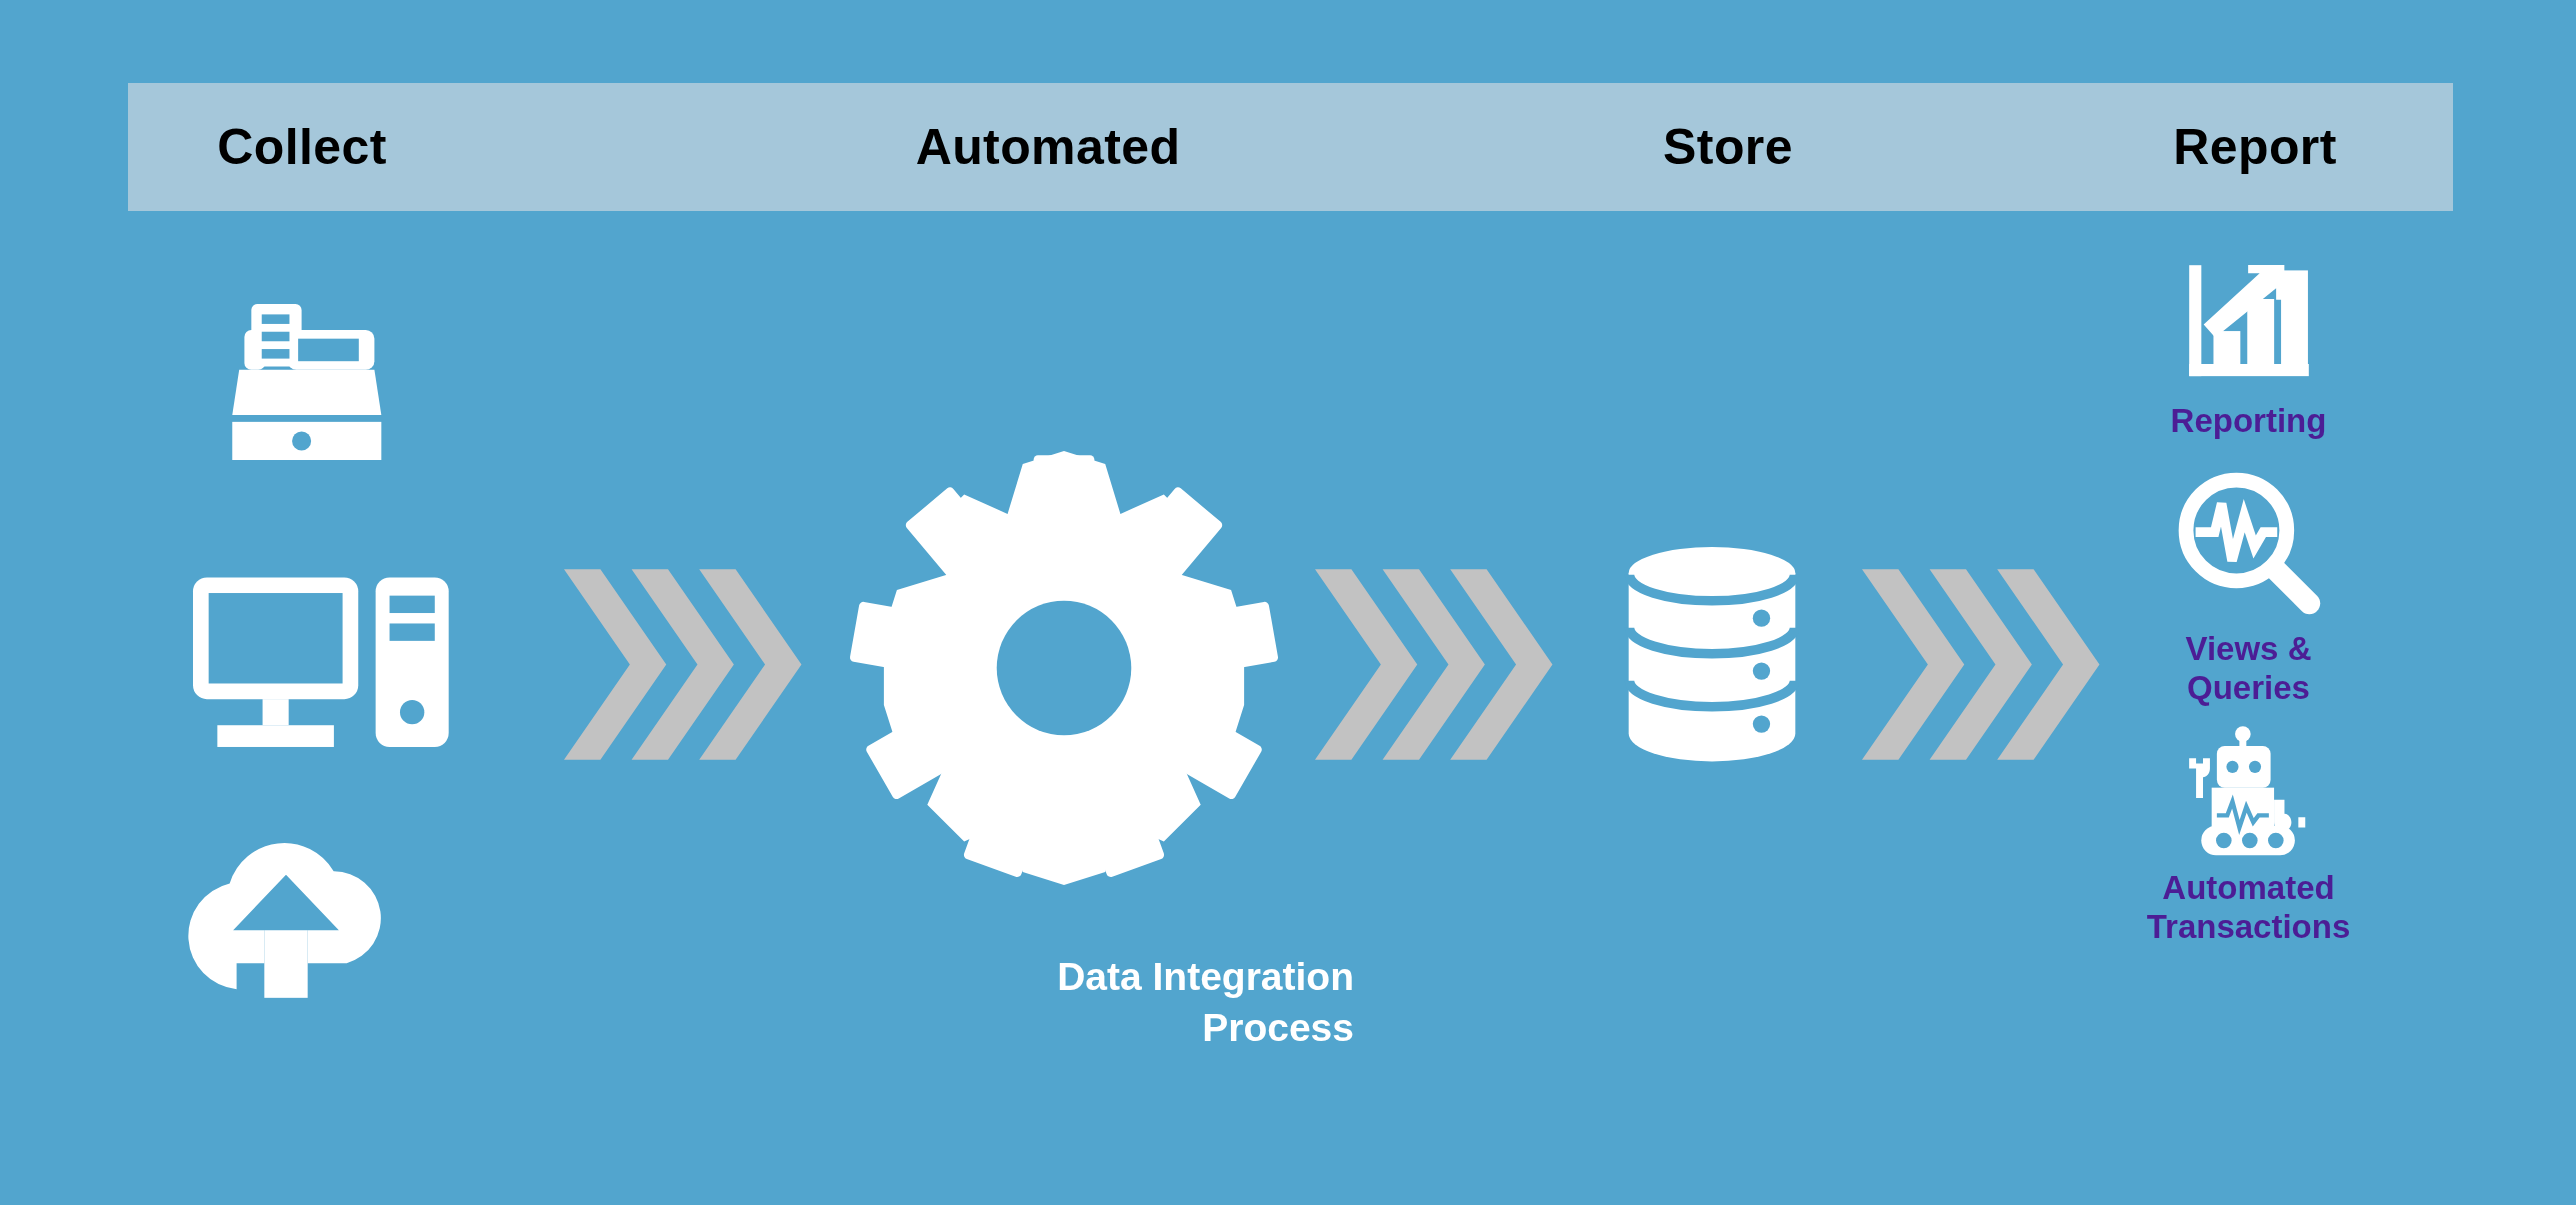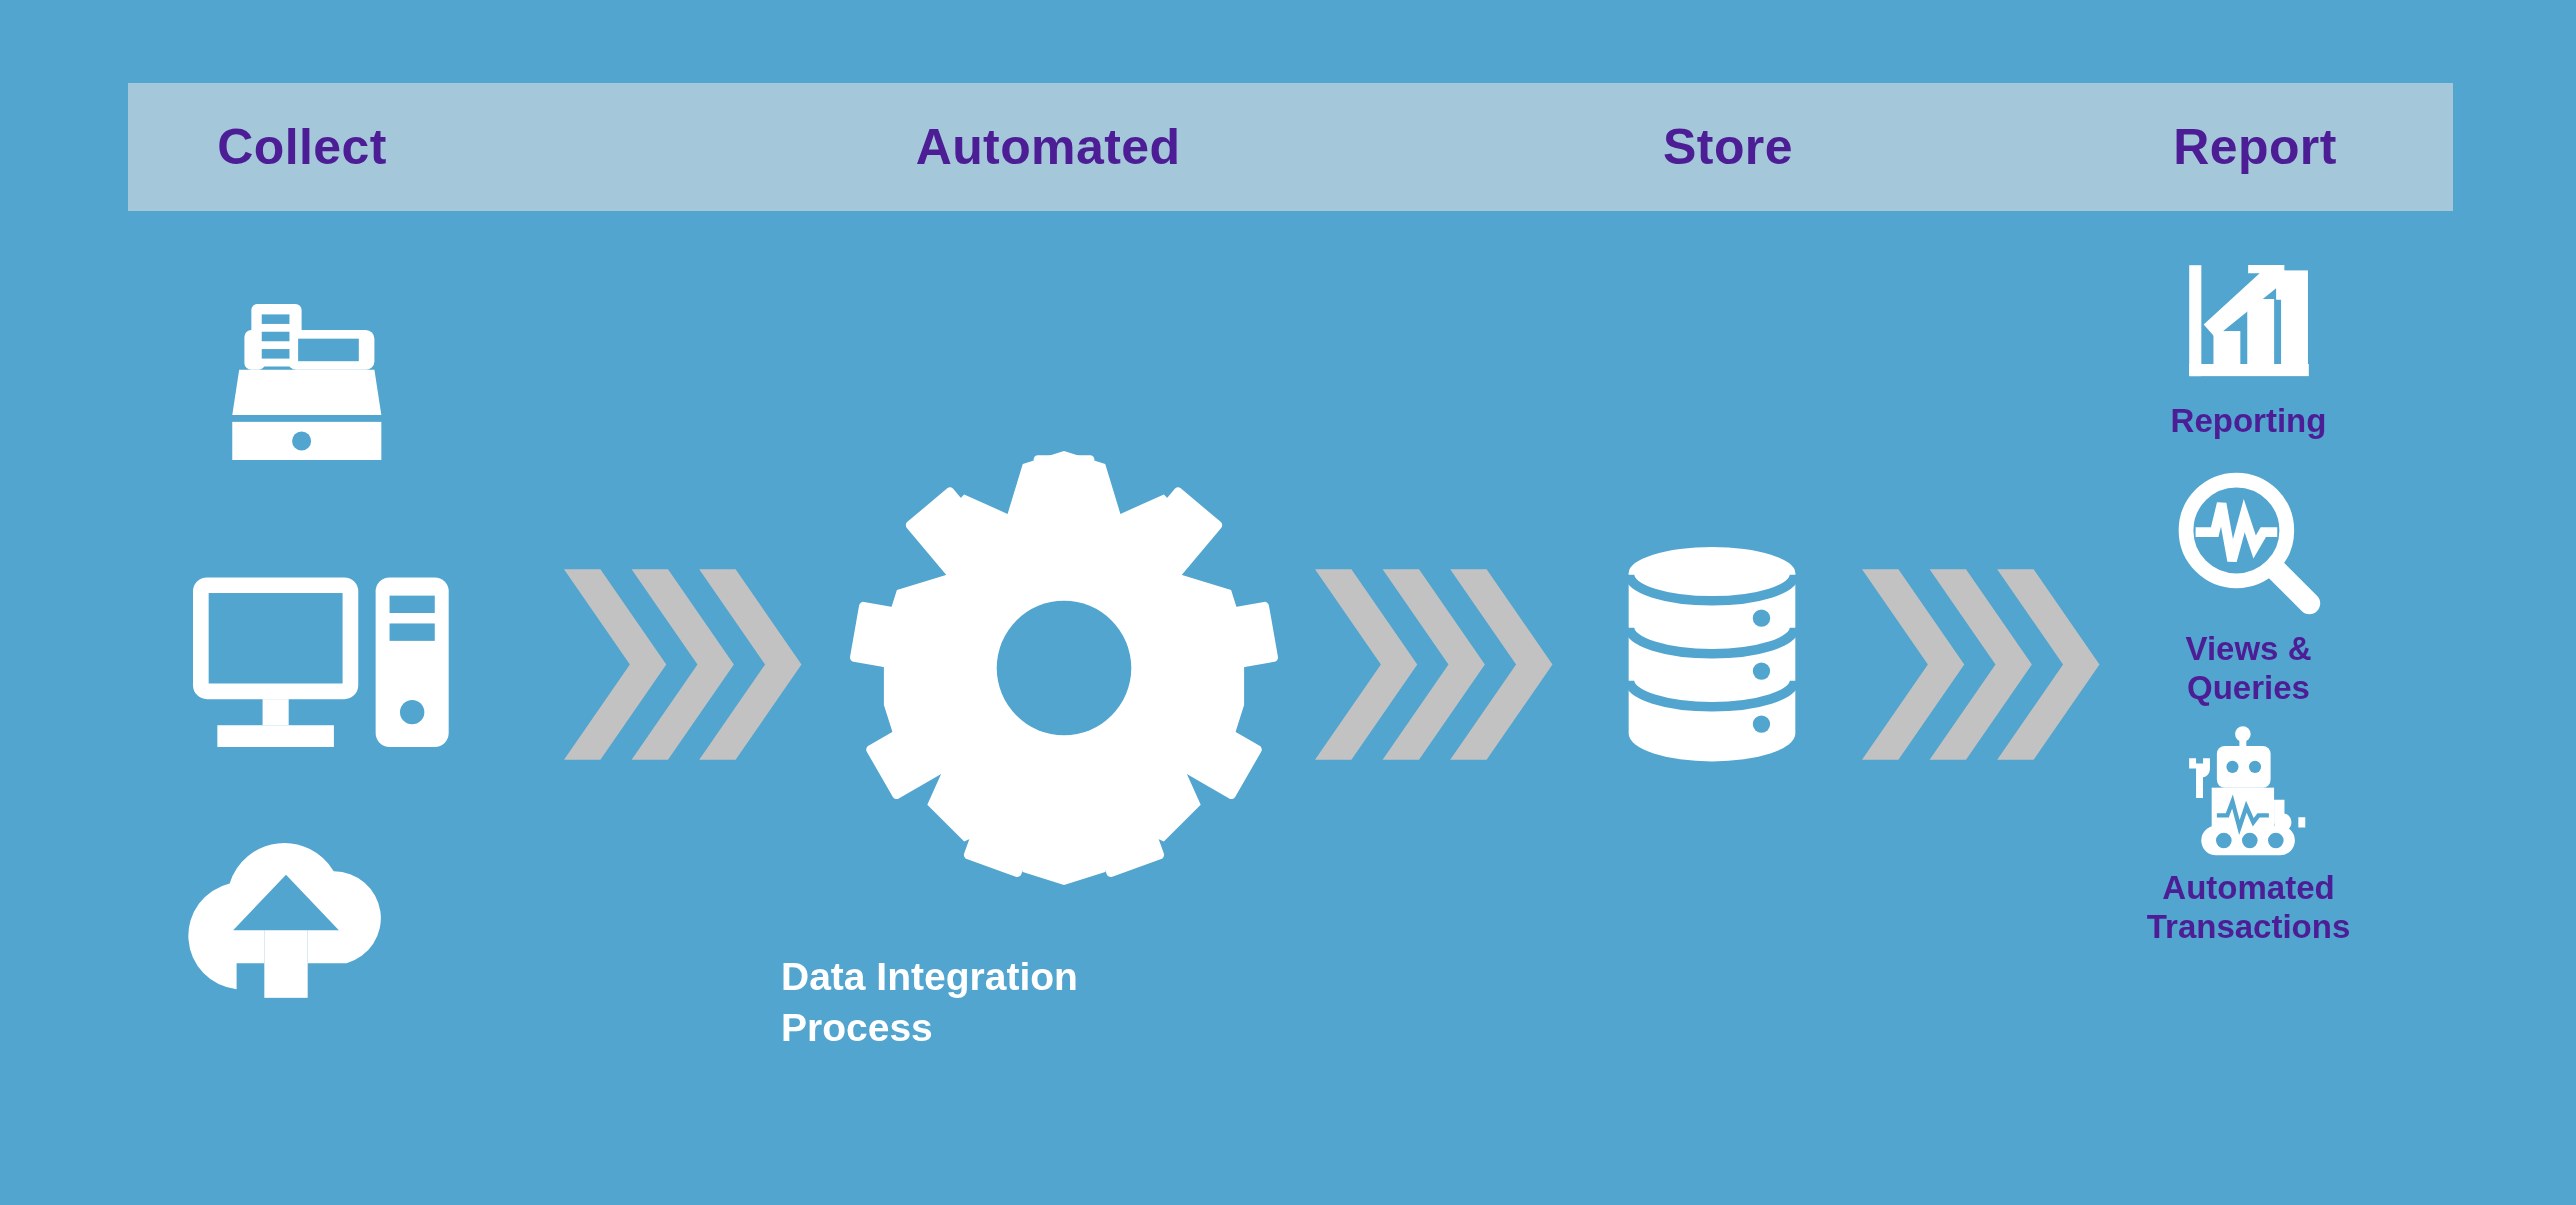--- a/index.html
+++ b/index.html
@@ -21,21 +21,21 @@
     left: 128px;
     top: 83px;
     width: 2325px;
     height: 128px;
     background: #a5c7da;
   }
   .header-label {
     position: absolute;
     top: 50%;
     transform: translate(-50%, -50%);
-    color: #4c1d95;
+    color: #000000;
     font-size: 50px;
     font-weight: bold;
     white-space: nowrap;
     letter-spacing: 0.4px;
   }
   #header-label-collect  { left: 174px; }
   #header-label-optimize { left: 920px; }
   #header-label-store    { left: 1600px; }
   #header-label-report   { left: 2127px; }
 
@@ -54,21 +54,21 @@
 
   
   #process-caption {
     position: absolute;
     left: 781px;
     top: 951px;
     width: 573px;
     color: #ffffff;
     font-size: 39px;
     font-weight: bold;
-    text-align: left;
+    text-align: right;
     line-height: 1.32;
     white-space: pre-line;
   }
 
   
   .chevrons { position: absolute; }
   .chevrons svg { display: block; }
 
   
   #col-report { position: absolute; left: 2066px; top: 260px; width: 365px; }

